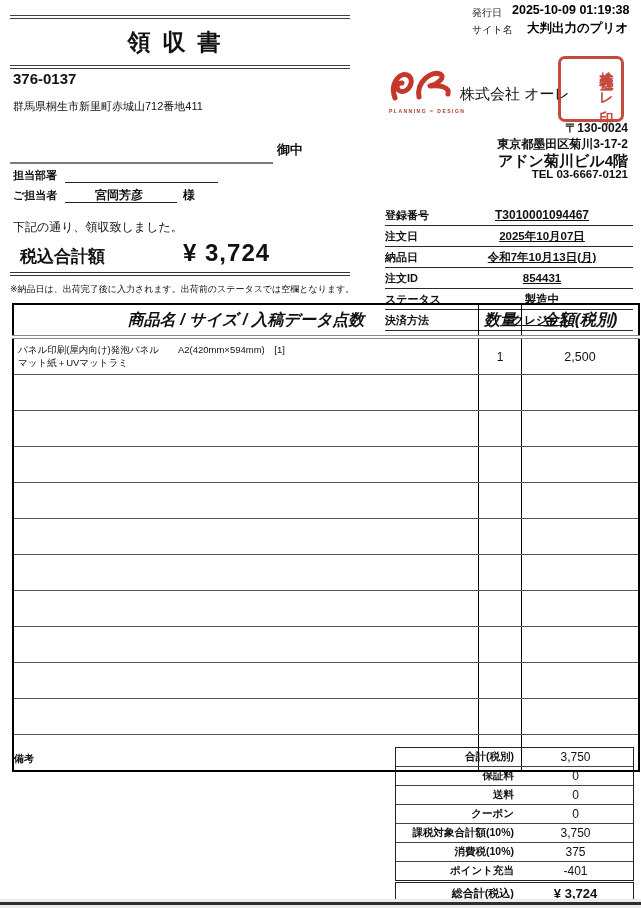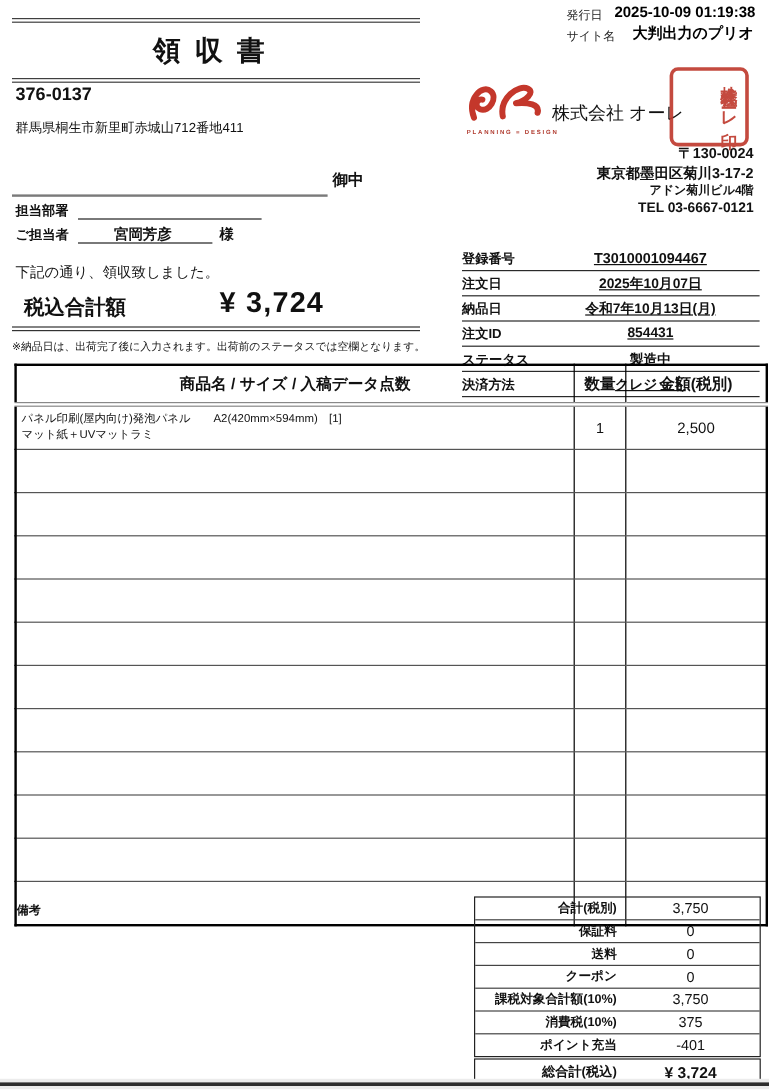--- a/index.html
+++ b/index.html
@@ -36,34 +36,34 @@
   
   .logo{left:388px;top:64px;}
   .logo-caption{left:389px;top:108px;font-size:5px;color:#b03a2e;letter-spacing:1.5px;font-weight:bold;}
   .company{left:460px;top:85px;font-size:15px;}
   .seal{left:558px;top:56px;width:56px;height:56px;border:3px solid #bf3b2f;border-radius:7px;
         color:#bf3b2f;padding:2px;writing-mode:vertical-rl;font-family:"DejaVu Serif","Liberation Serif",serif;
         font-size:14px;line-height:1.85;letter-spacing:1px;font-weight:bold;opacity:.92;}
   .iss-right{right:13px;text-align:right;font-weight:bold;}
   .iss-postal{top:120px;font-size:12px;}
   .iss-addr1{top:136px;font-size:12px;}
-  .iss-addr2{top:152px;font-size:10px;}
+  .iss-addr2{top:152px;font-size:15px;}
   .iss-tel{top:168px;font-size:11.5px;}
 
   
   .order-info{left:385px;top:181px;width:248px;margin-top:24px;}
   .oi-row{display:flex;align-items:center;height:20px;border-bottom:1.5px solid #2a2a2a;}
   .oi-label{flex:0 0 66px;font-size:11px;font-weight:bold;}
   .oi-value{flex:1;text-align:center;font-size:11.5px;font-weight:bold;text-decoration:underline;}
 
   
   .items{left:12px;top:303px;width:620px;border-collapse:collapse;table-layout:fixed;}
   .items th,.items td{border-left:1px solid #000;border-right:1px solid #000;margin:0;overflow:hidden;}
   .items{border:2px solid #000;}
-  .items thead th{height:28px;font-size:13px;font-weight:bold;text-align:center;border-bottom:4px double #888;}
+  .items thead th{height:28px;font-size:16px;font-weight:bold;text-align:center;border-bottom:4px double #888;font-style:italic;}
   .items tbody td{height:31px;border-bottom:1px solid #555;vertical-align:middle;}
   .col-product{width:462px;}
   .col-qty{width:40px;}
   .col-amount{width:114px;}
   td.col-product{font-size:9.5px;line-height:1.3;padding:2px 4px;white-space:pre-line;}
   td.col-qty{text-align:center;font-size:12px;}
   td.col-amount{text-align:center;font-size:12.5px;}
 
   .remarks{left:14px;top:752px;font-size:10px;font-weight:bold;}
 

